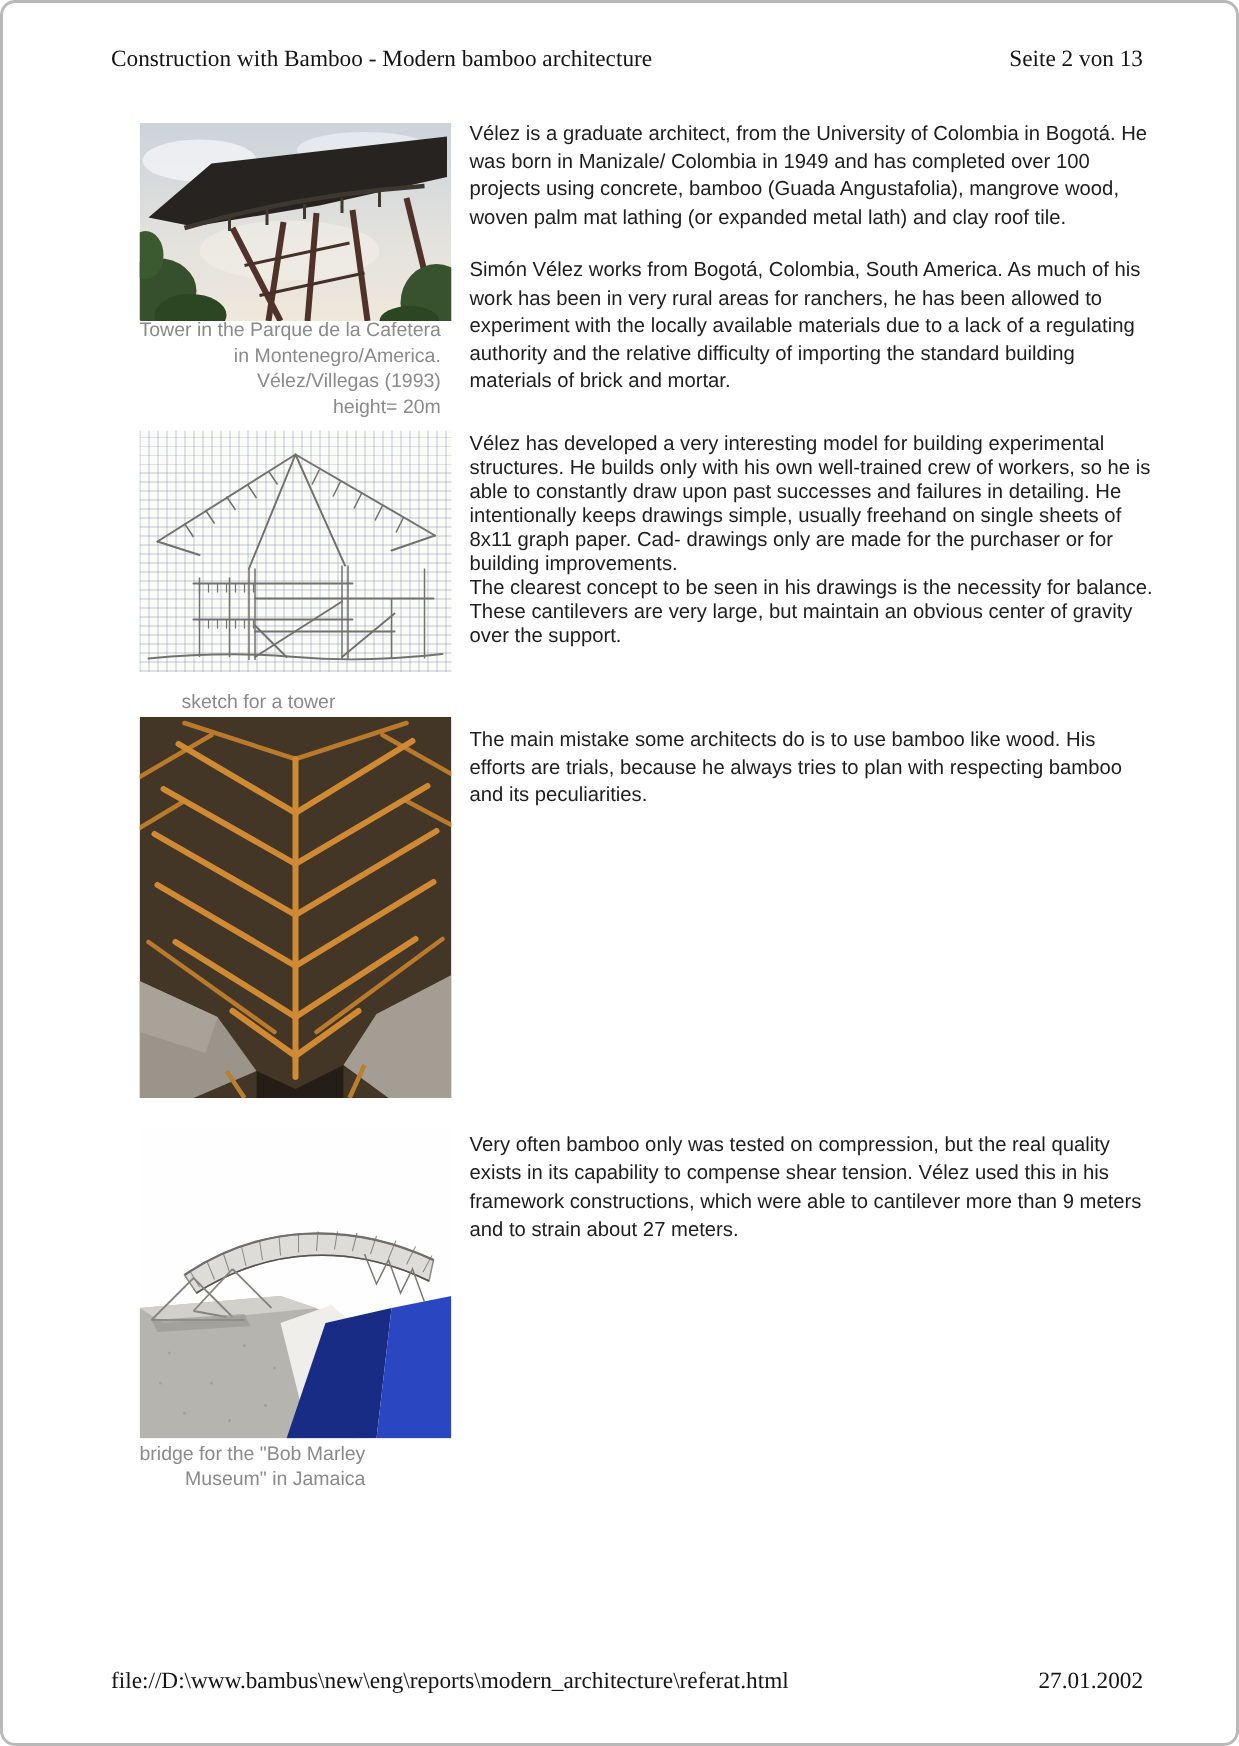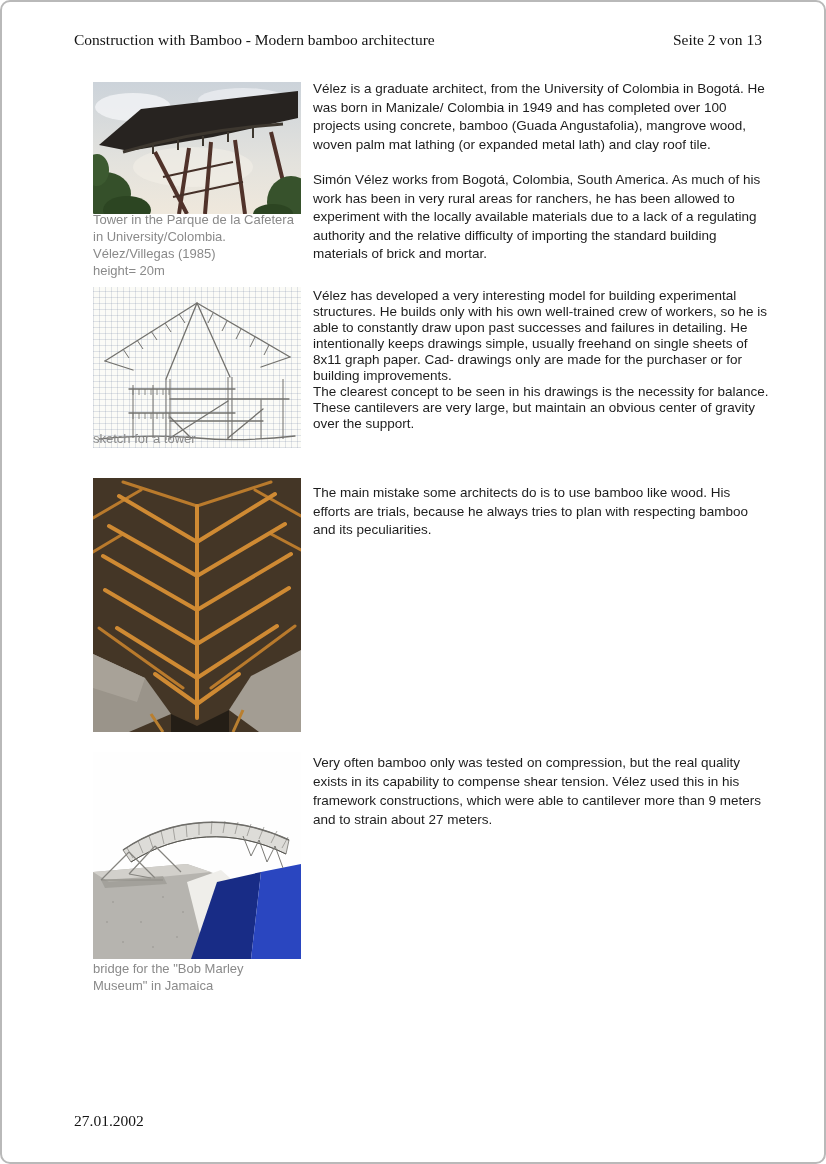--- a/index.html
+++ b/index.html
@@ -30,24 +30,24 @@
   .fig svg{display:block;}
   #fig1{top:80px;height:132px;}
   #fig2{top:285px;height:161px;
     background-color:#fbfbf7;
     background-image:
       repeating-linear-gradient(0deg, rgba(120,135,165,.22) 0 1px, transparent 1px 6px),
       repeating-linear-gradient(90deg, rgba(120,135,165,.22) 0 1px, transparent 1px 6px);}
   #fig3{top:476px;height:254px;}
   #fig4{top:750px;height:207px;}
   
-  .caption{position:absolute;left:91px;color:#8a8a8a;font-size:13px;}
+  .caption{position:absolute;left:91px;color:#8a8a8a;font-size:13px;text-align:right;}
   .caption .t-line{white-space:pre;}
   #cap1{top:209px;line-height:17px;}
-  #cap2{top:428px;line-height:17px;}
+  #cap2{top:457px;line-height:17px;margin-left:28px;}
   #cap4{top:958px;line-height:17px;}
 </style>
 </head>
 <body>
 
 <div class="page">
 
   <div class="hf hdr">
     <span>Construction with Bamboo - Modern bamboo architecture</span>
     <span>Seite 2 von 13</span>
@@ -74,22 +74,22 @@
       <ellipse cx="12" cy="112" rx="26" ry="22" fill="#35502a"></ellipse>
       <ellipse cx="34" cy="128" rx="24" ry="14" fill="#2c4522"></ellipse>
       <ellipse cx="198" cy="120" rx="24" ry="26" fill="#37522c"></ellipse>
       <ellipse cx="180" cy="132" rx="20" ry="10" fill="#2c4522"></ellipse>
       <ellipse cx="4" cy="88" rx="12" ry="16" fill="#3c5a30"></ellipse>
     </svg>
   </div>
 
   <div class="caption" id="cap1">
       <div class="t-line">Tower in the Parque de la Cafetera</div>
-      <div class="t-line">in University/Colombia.</div>
-      <div class="t-line">Vélez/Villegas (1985)</div>
+      <div class="t-line">in Montenegro/America.</div>
+      <div class="t-line">Vélez/Villegas (1993)</div>
       <div class="t-line">height= 20m</div>
     </div>
 
   <div class="para" id="para1">
       <div class="t-line">Vélez is a graduate architect, from the University of Colombia in Bogotá. He</div>
       <div class="t-line">was born in Manizale/ Colombia in 1949 and has completed over 100</div>
       <div class="t-line">projects using concrete, bamboo (Guada Angustafolia), mangrove wood,</div>
       <div class="t-line">woven palm mat lathing (or expanded metal lath) and clay roof tile.</div>
     </div>
 
@@ -209,16 +209,17 @@
       <div class="t-line">framework constructions, which were able to cantilever more than 9 meters</div>
       <div class="t-line">and to strain about 27 meters.</div>
     </div>
 
   <div class="caption" id="cap4">
       <div class="t-line">bridge for the "Bob Marley</div>
       <div class="t-line">Museum" in Jamaica</div>
     </div>
 
   <div class="hf ftr">
+    <span>file://D:\www.bambus\new\eng\reports\modern_architecture\referat.html</span>
     <span>27.01.2002</span>
   </div>
 
 </div>
 
 </body></html>

